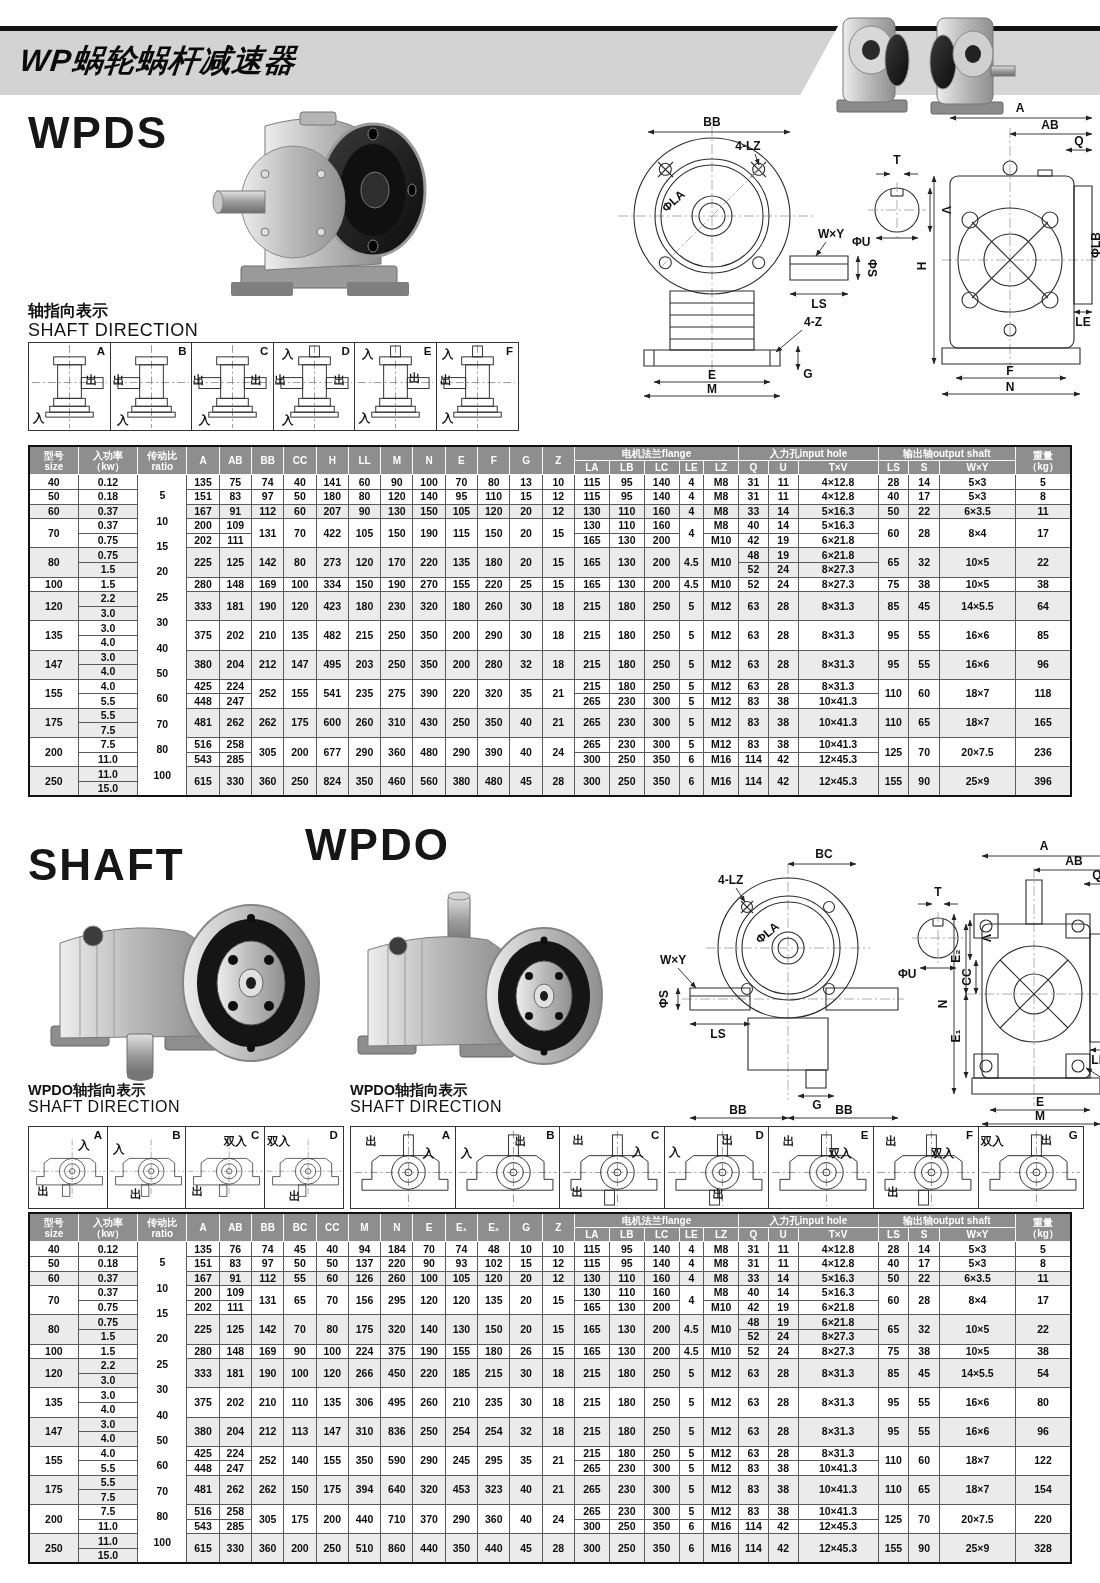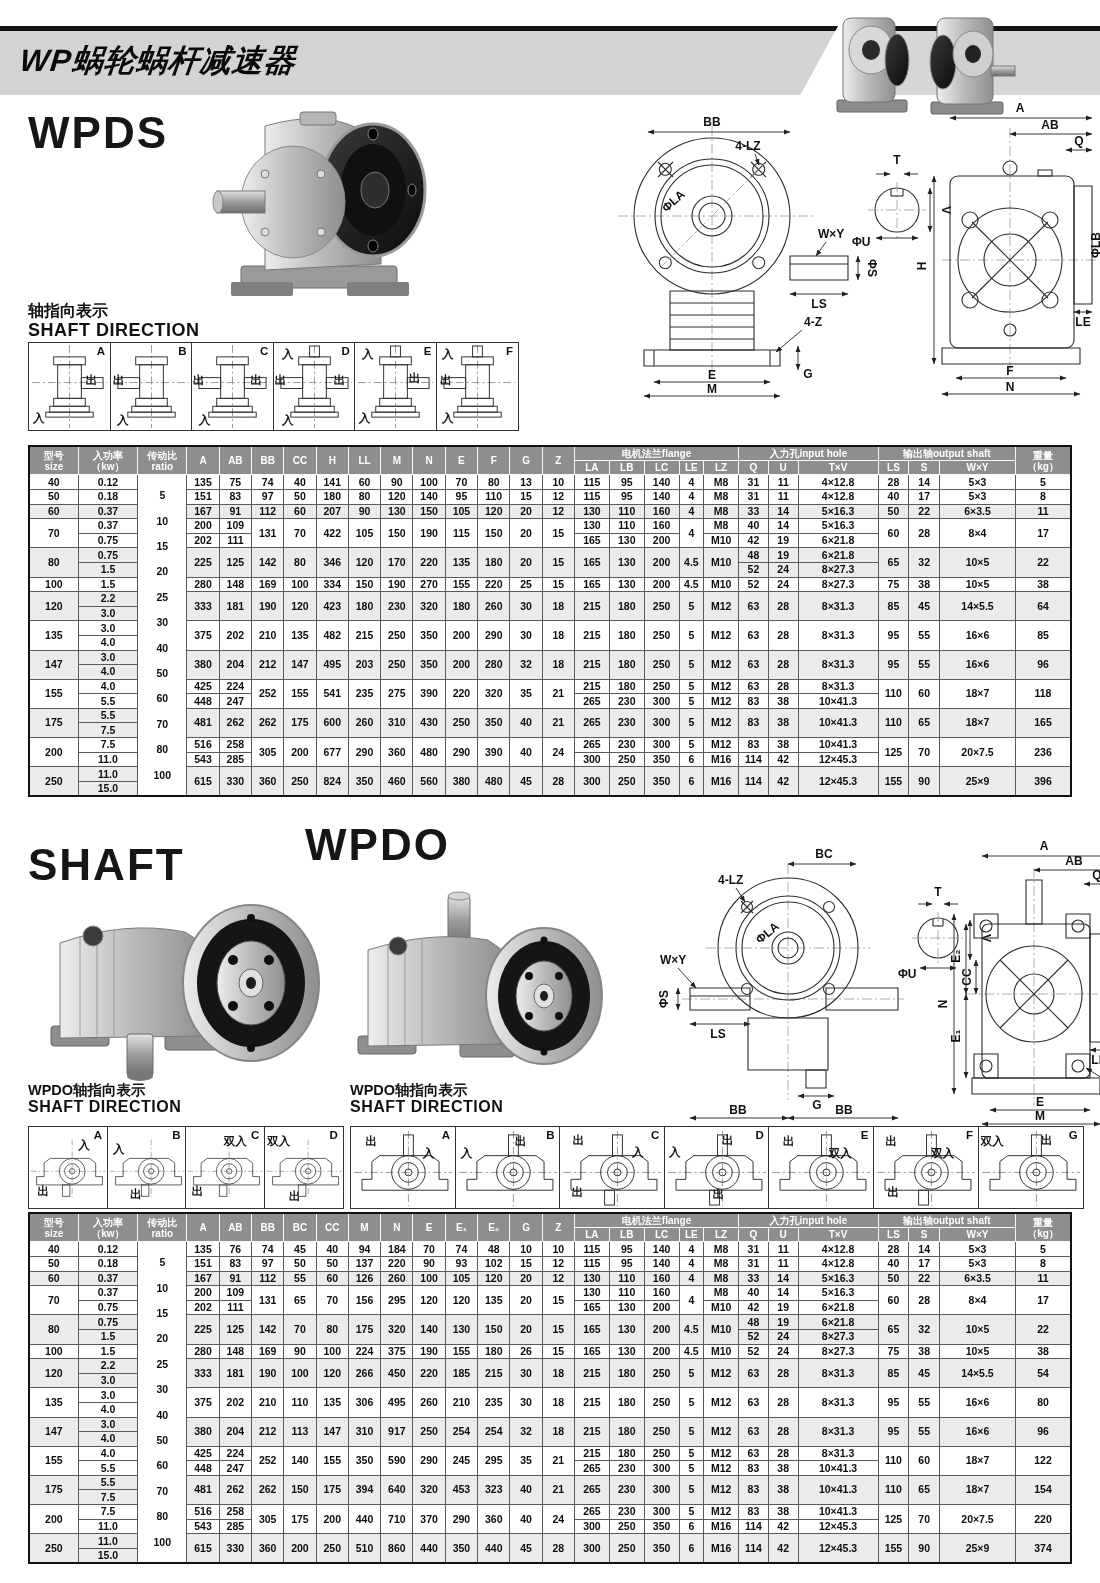--- a/index.html
+++ b/index.html
@@ -10,21 +10,21 @@
   .banner{position:absolute;left:0;top:26px;width:838px;height:64px;background:#d3d3d3;
           border-top:5px solid #141414;clip-path:polygon(0 0,100% 0,95.5% 100%,0 100%)}
   .banner2{position:absolute;left:848px;top:26px;width:252px;height:64px;background:#d6d6d6;
           border-top:5px solid #141414;clip-path:polygon(13% 0,100% 0,100% 100%,0 100%)}
   .banner-title{position:absolute;left:20px;top:40px;font-size:31px;font-weight:bold;
           font-style:italic;letter-spacing:1px;color:#0a0a0a;transform:skewX(-6deg)}
   
   .model-heading{position:absolute;font-size:44px;font-weight:bold;letter-spacing:2px;color:#161616}
   .dir-label{position:absolute;line-height:1.12}
   .dir-label .zh{font-size:16px;font-weight:bold}
-  .dir-label .en{font-size:18px;font-weight:bold;letter-spacing:.5px}
+  .dir-label .en{font-size:18px;font-weight:normal;letter-spacing:.5px}
   .dir-label.small .zh{font-size:14.5px}
   .dir-label.small .en{font-size:16px}
   
   .strip{position:absolute;display:flex}
   .sd-cell{position:relative;background:#fff;border:1.4px solid #333;margin-left:-1.4px}
   .sd-cell:first-child{margin-left:0}
   .sd-svg{position:absolute;left:0;top:0;width:100%;height:100%}
   .sd-letter{position:absolute;right:5px;top:2px;font-size:11.5px;font-weight:bold}
   .sd-mark{position:absolute;font-size:11.5px;font-weight:bold;white-space:nowrap}
   
@@ -624,21 +624,21 @@
         <td>19</td>
         <td>6×21.8</td>
       </tr>
       <tr class="shade">
         <td rowspan="2">80</td>
         <td>0.75</td>
         <td rowspan="2">225</td>
         <td rowspan="2">125</td>
         <td rowspan="2">142</td>
         <td rowspan="2">80</td>
-        <td rowspan="2">346</td>
+        <td rowspan="2">273</td>
         <td rowspan="2">120</td>
         <td rowspan="2">170</td>
         <td rowspan="2">220</td>
         <td rowspan="2">135</td>
         <td rowspan="2">180</td>
         <td rowspan="2">20</td>
         <td rowspan="2">15</td>
         <td rowspan="2">165</td>
         <td rowspan="2">130</td>
         <td rowspan="2">200</td>
@@ -1689,21 +1689,21 @@
       </tr>
       <tr class="shade">
         <td rowspan="2">147</td>
         <td>3.0</td>
         <td rowspan="2">380</td>
         <td rowspan="2">204</td>
         <td rowspan="2">212</td>
         <td rowspan="2">113</td>
         <td rowspan="2">147</td>
         <td rowspan="2">310</td>
-        <td rowspan="2">917</td>
+        <td rowspan="2">836</td>
         <td rowspan="2">250</td>
         <td rowspan="2">254</td>
         <td rowspan="2">254</td>
         <td rowspan="2">32</td>
         <td rowspan="2">18</td>
         <td rowspan="2">215</td>
         <td rowspan="2">180</td>
         <td rowspan="2">250</td>
         <td rowspan="2">5</td>
         <td rowspan="2">M12</td>
@@ -1850,19 +1850,19 @@
         <td rowspan="2">250</td>
         <td rowspan="2">350</td>
         <td rowspan="2">6</td>
         <td rowspan="2">M16</td>
         <td rowspan="2">114</td>
         <td rowspan="2">42</td>
         <td rowspan="2">12×45.3</td>
         <td rowspan="2">155</td>
         <td rowspan="2">90</td>
         <td rowspan="2">25×9</td>
-        <td rowspan="2">374</td>
+        <td rowspan="2">328</td>
       </tr>
       <tr class="shade">
         <td>15.0</td>
       </tr>
     </tbody>
   </table>
 
 </body></html>

